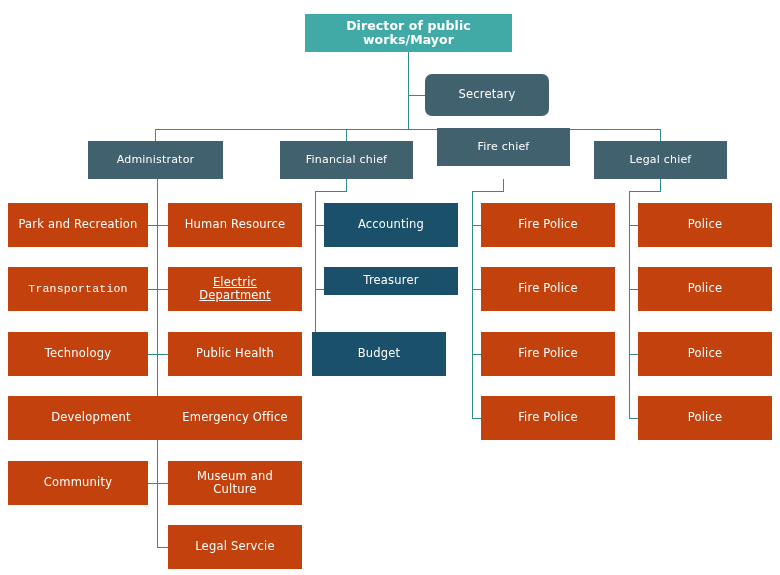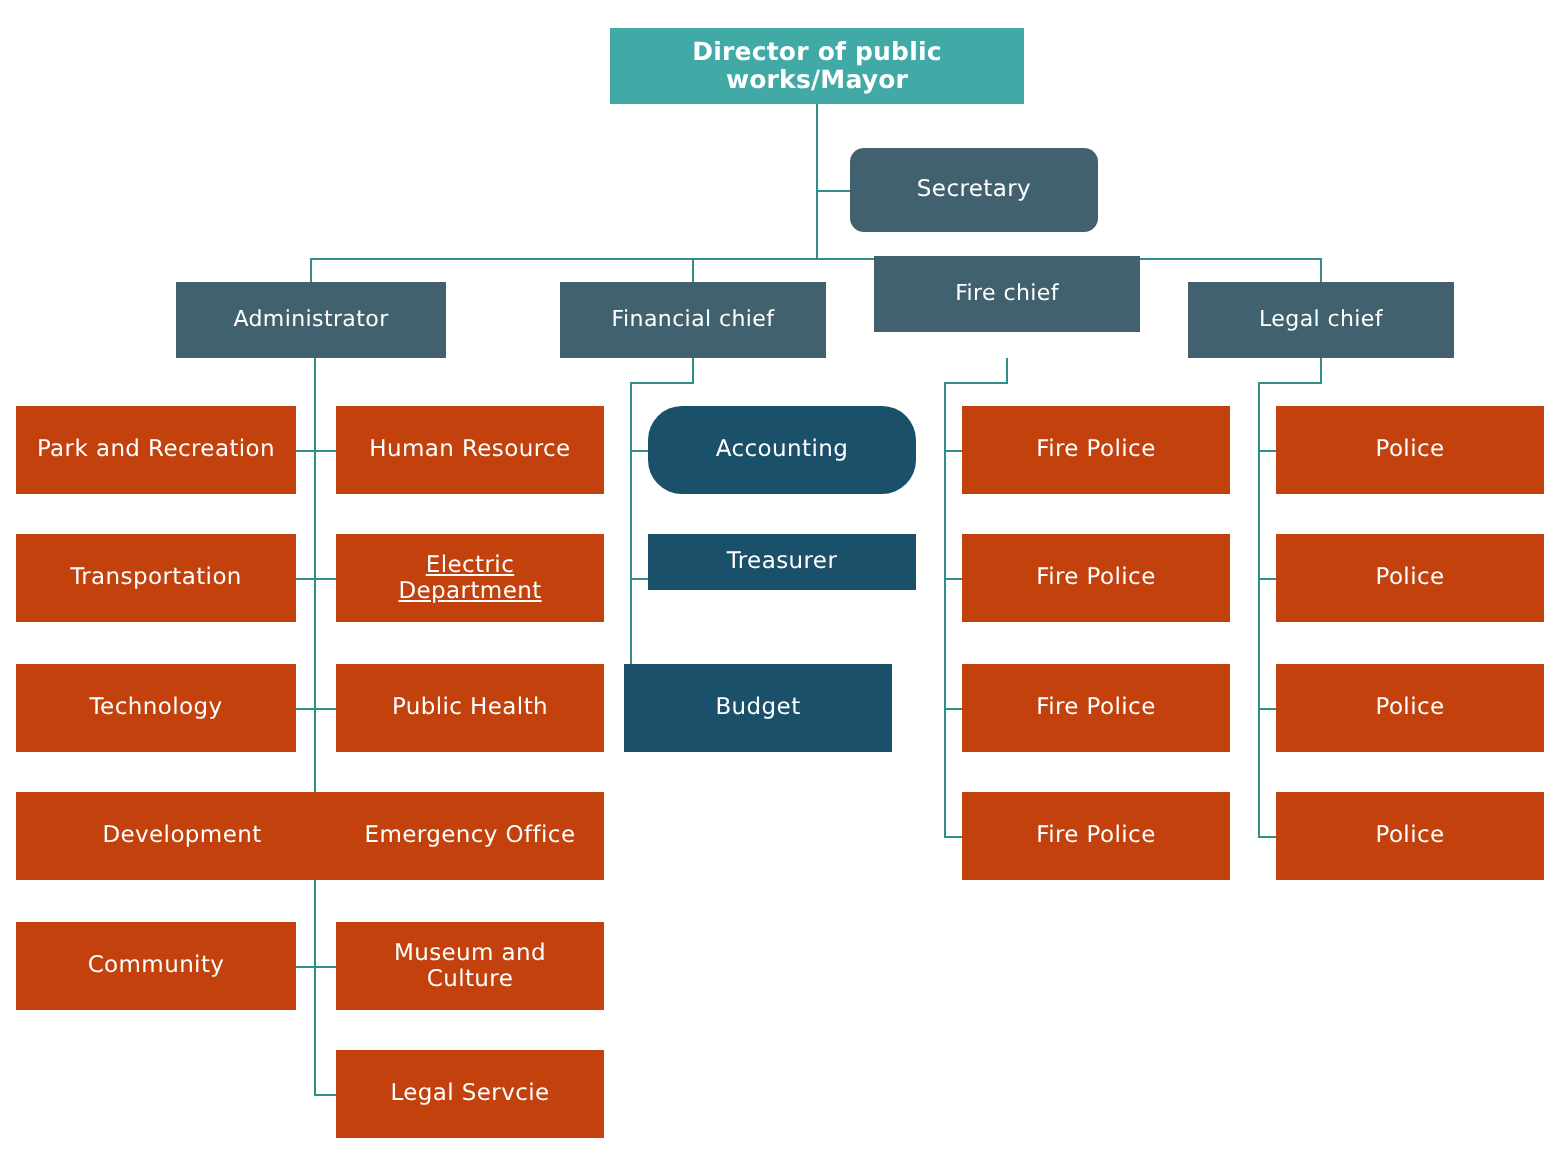--- a/index.html
+++ b/index.html
@@ -135,21 +135,21 @@
   <div class="node node--manager" style="left:437px; top:128px; width:133px; height:38px;">
     <span>Fire chief</span>
   </div>
   <div class="node node--manager" style="left:594px; top:141px; width:133px; height:38px;">
     <span>Legal chief</span>
   </div>
 
   <div class="node node--teal" style="left:8px; top:203px; width:140px; height:44px;">
     <span>Park and Recreation</span>
   </div>
-  <div class="node node--teal" style="left:8px; top:267px; width:140px; height:44px;">
+  <div class="node node--teal" style="left:8px; top:267px; width:140px; height:44px;font-family:Liberation Mono, monospace;">
     <span>Transportation</span>
   </div>
   <div class="node node--teal" style="left:8px; top:332px; width:140px; height:44px;">
     <span>Technology</span>
   </div>
   <div class="node node--teal" style="left:8px; top:396px; width:166px; height:44px;">
     <span>Development</span>
   </div>
   <div class="node node--teal" style="left:8px; top:461px; width:140px; height:44px;">
     <span>Community</span>
@@ -167,21 +167,21 @@
   <div class="node node--teal" style="left:168px; top:396px; width:134px; height:44px;">
     <span>Emergency Office</span>
   </div>
   <div class="node node--teal" style="left:168px; top:461px; width:134px; height:44px;">
     <span>Museum and Culture</span>
   </div>
   <div class="node node--teal" style="left:168px; top:525px; width:134px; height:44px;">
     <span>Legal Servcie</span>
   </div>
 
-  <div class="node node--navy" style="left:324px; top:203px; width:134px; height:44px;border-radius:17px;">
+  <div class="node node--navy" style="left:324px; top:203px; width:134px; height:44px;">
     <span>Accounting</span>
   </div>
   <div class="node node--navy" style="left:324px; top:267px; width:134px; height:28px;">
     <span>Treasurer</span>
   </div>
   <div class="node node--navy" style="left:312px; top:332px; width:134px; height:44px;">
     <span>Budget</span>
   </div>
 
   <div class="node node--teal" style="left:481px; top:203px; width:134px; height:44px;">

